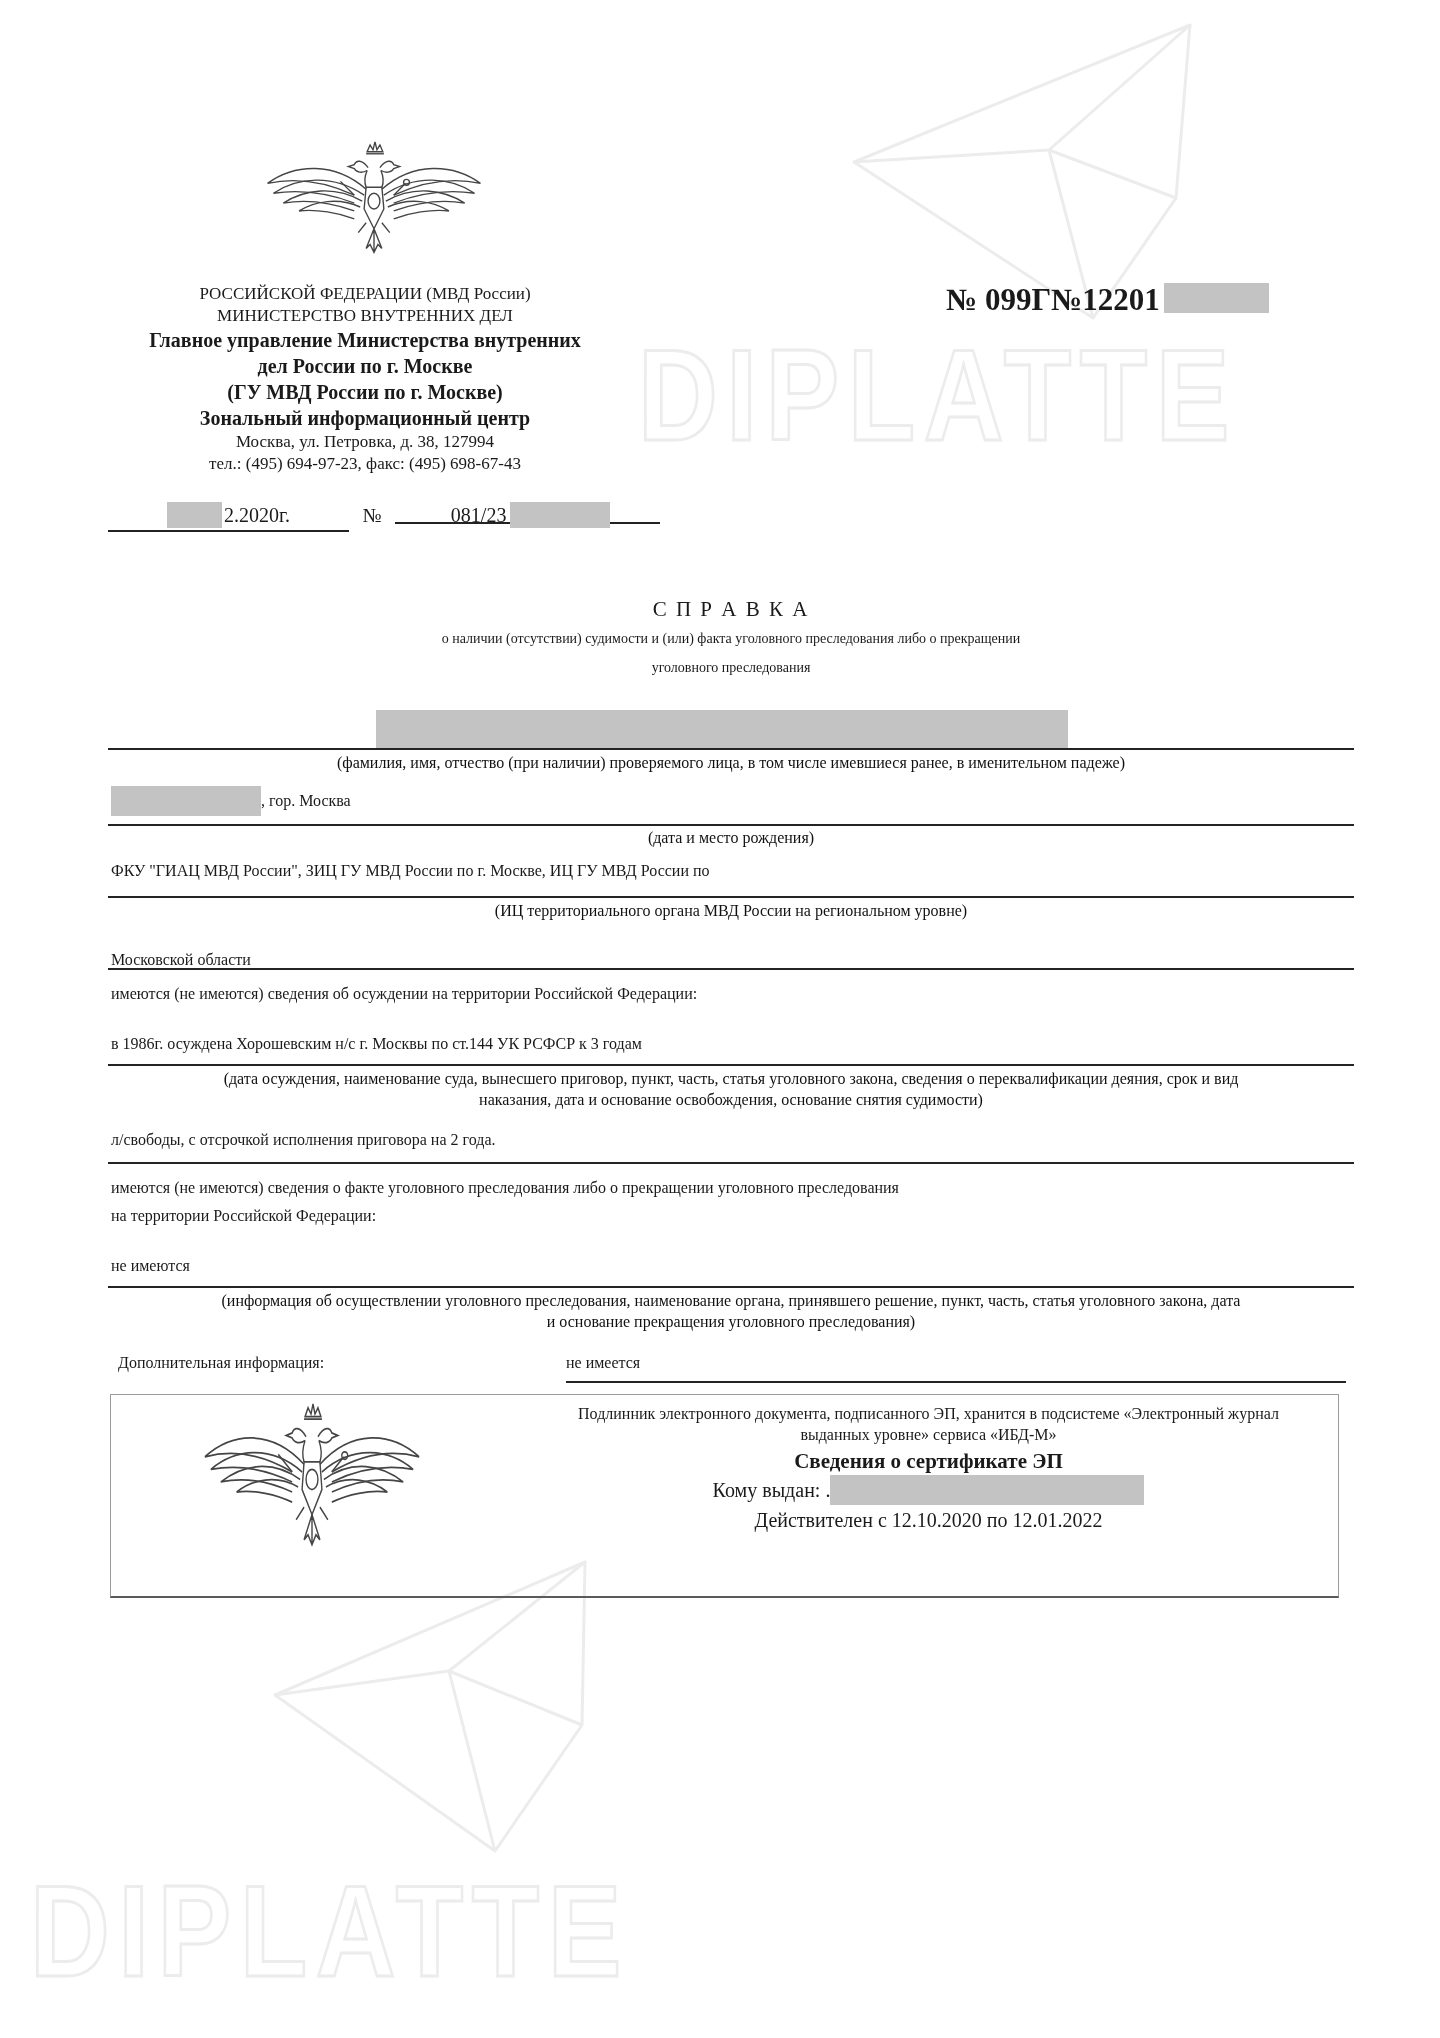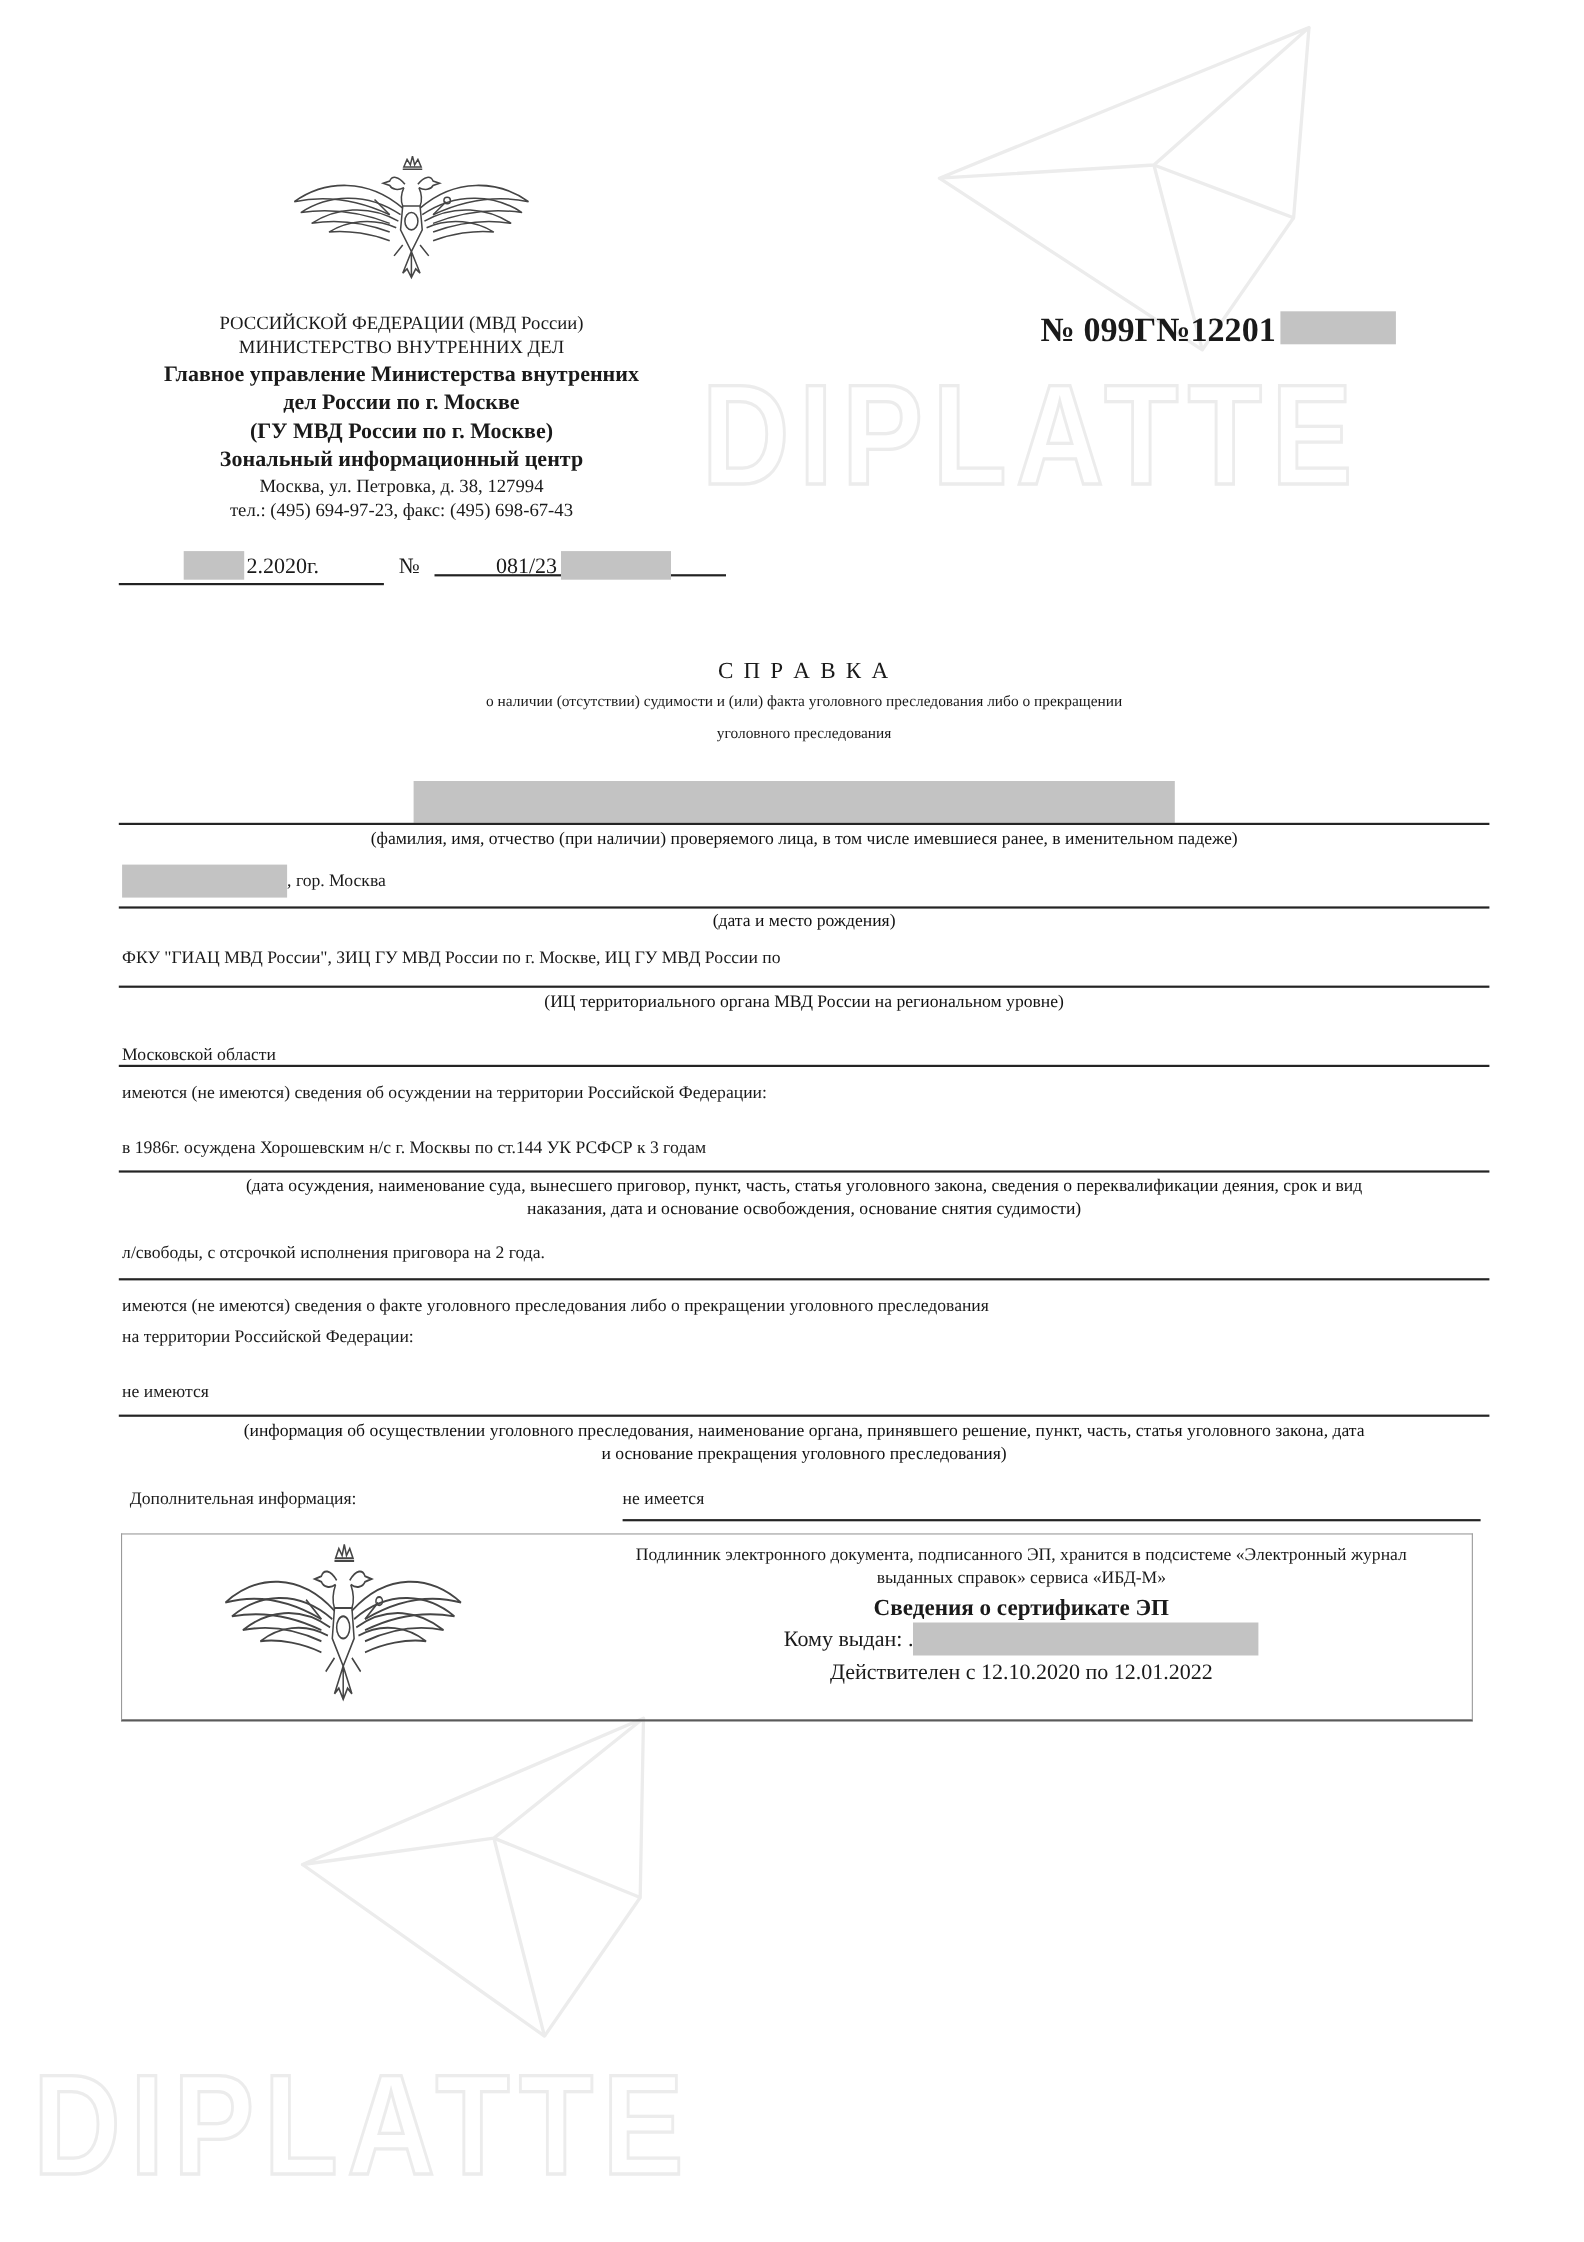--- a/index.html
+++ b/index.html
@@ -28,21 +28,21 @@
   
   #title-block{position:absolute;left:108px;top:594px;width:1246px;text-align:center;z-index:2;}
   #title-main{font-size:21px;line-height:30px;letter-spacing:2px;}
   .title-sub{font-size:14px;line-height:29px;}
   
   #form{position:absolute;left:108px;top:700px;width:1246px;z-index:2;}
   .rule{position:absolute;left:0;right:0;height:0;border-top:2px solid #242424;}
   .caption{position:absolute;left:0;right:0;text-align:center;font-size:16px;line-height:20px;color:#111;}
   .bodyline{position:absolute;left:3px;right:0;font-size:16px;line-height:28px;}
   
-  #cert-box{position:absolute;left:2px;top:694px;width:1229px;height:171px;
+  #cert-box{position:absolute;left:2px;top:694px;width:1229px;height:204px;
             border:1px solid #9a9a9a;border-bottom:2px solid #5a5a5a;box-sizing:border-box;}
   #cert-emblem{position:absolute;left:82px;top:4px;width:238px;height:176px;}
   #cert-text{position:absolute;left:430px;right:22px;top:8px;text-align:center;}
   .cert-note{font-size:16px;line-height:21px;}
   #cert-heading{font-size:21px;font-weight:bold;line-height:27px;margin-top:3px;}
   .cert-line{font-size:20px;line-height:30px;white-space:nowrap;}
   .cert-spacer{width:314px;height:30px;vertical-align:top;}
   .eagle{stroke:#454545;fill:none;stroke-width:1.4;}
   .plane{stroke:#ececec;fill:none;stroke-width:3;stroke-linejoin:round;}
 </style>
@@ -179,21 +179,21 @@
           <path d="M112,50 L128,50 L130,72 L120,92 L110,72 Z"></path>
           <ellipse cx="120" cy="64" rx="6" ry="8"></ellipse>
           <path d="M100,58 L86,44 M140,58 L152,46"></path>
           <circle cx="153" cy="45" r="3"></circle>
           <path d="M120,92 L112,112 M120,92 L120,116 M120,92 L128,112 M112,112 L116,108 L120,116 L124,108 L128,112"></path>
           <path d="M112,86 L104,96 M128,86 L136,96"></path>
         </g>
       </svg>
       <div id="cert-text">
         <div class="cert-note">Подлинник электронного документа, подписанного ЭП, хранится в подсистеме «Электронный журнал</div>
-        <div class="cert-note">выданных справок» сервиса «ИБД-М»</div>
+        <div class="cert-note">выданных уровне» сервиса «ИБД-М»</div>
         <div id="cert-heading">Сведения о сертификате ЭП</div>
         <div class="cert-line">
           <span>Кому выдан: .</span><span class="redact cert-spacer"></span>
         </div>
         <div class="cert-line">Действителен с 12.10.2020 по 12.01.2022</div>
       </div>
     </div>
 
   </div>
 </div>

